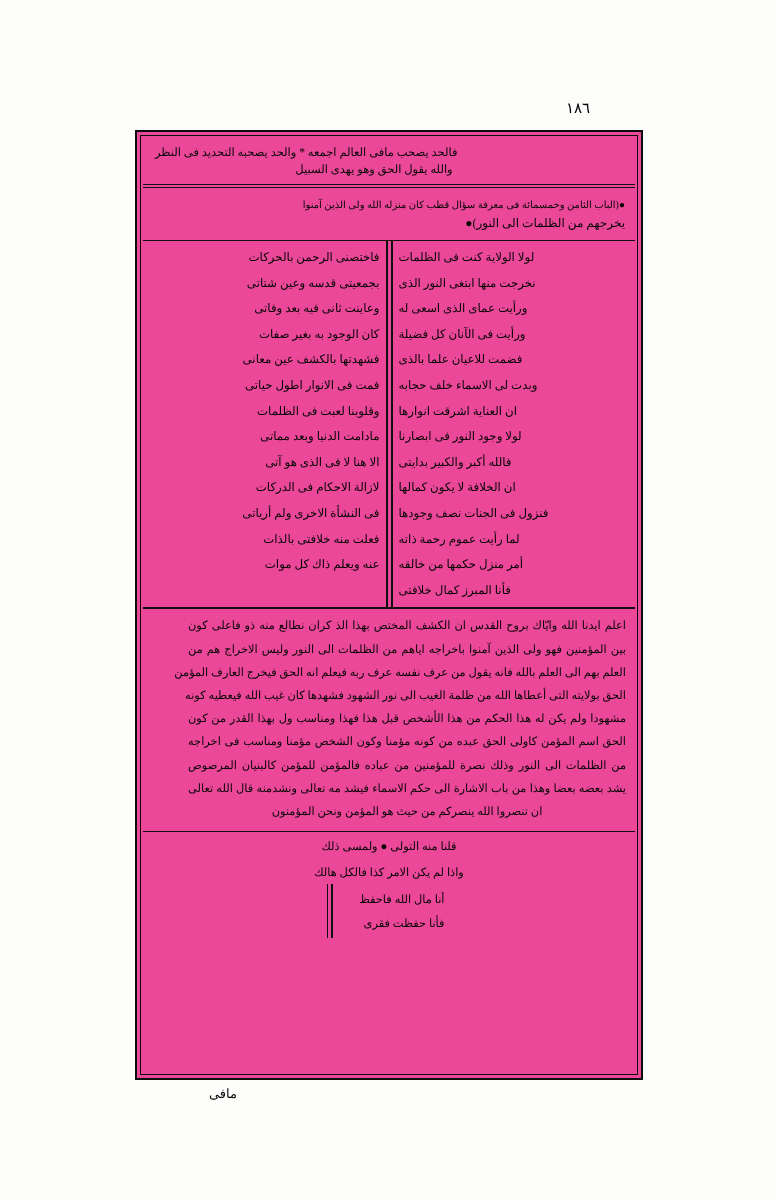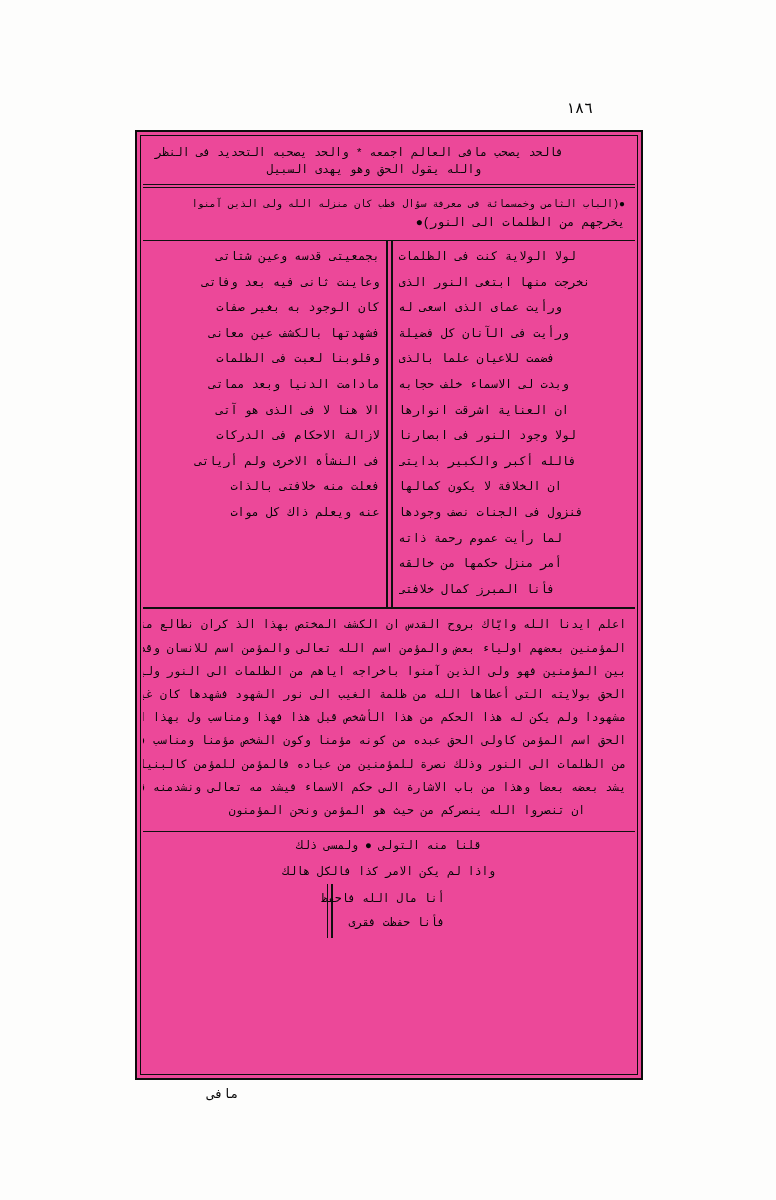--- a/index.html
+++ b/index.html
@@ -43,21 +43,21 @@
     left:6px;top:6px;right:6px;bottom:6px;
     overflow:hidden;
   }
 
   
   .ar{
     direction:rtl;
     unicode-bidi:isolate;
     text-align:right;
     color:#060606;
-    font-family:Liberation Mono, monospace;
+    font-family:Liberation Serif, serif;
   }
 
   
   .top-block{
     padding:6px 12px 4px 12px;
   }
   .top-block .ln{
     font-size:11.5px;
     line-height:17px;
     text-align:left;
@@ -246,39 +246,41 @@
             <div class="vline ar">لولا وجود النور فى ابصارنا</div>
             <div class="vline ar">فالله أكبر والكبير بدايتى</div>
             <div class="vline ar">ان الخلافة لا يكون كمالها</div>
             <div class="vline ar">فنزول فى الجنات نصف وجودها</div>
             <div class="vline ar">لما رأيت عموم رحمة ذاته</div>
             <div class="vline ar">أمر منزل حكمها من خالقه</div>
             <div class="vline ar">فأنا المبرز كمال خلافتى</div>
           </div>
           <div class="vsep"></div>
           <div class="vcol left">
+            <div class="vline ar">فاختصنى الرحمن بالحركات</div>
             <div class="vline ar">بجمعيتى قدسه وعين شتاتى</div>
             <div class="vline ar">وعاينت ثانى فيه بعد وفاتى</div>
             <div class="vline ar">كان الوجود به بغير صفات</div>
             <div class="vline ar">فشهدتها بالكشف عين معانى</div>
+            <div class="vline ar">فمت فى الانوار اطول حياتى</div>
             <div class="vline ar">وقلوبنا لعبت فى الظلمات</div>
             <div class="vline ar">مادامت الدنيا وبعد مماتى</div>
             <div class="vline ar">الا هنا لا فى الذى هو آتى</div>
             <div class="vline ar">لازالة الاحكام فى الدركات</div>
             <div class="vline ar">فى النشأة الاخرى ولم أرياتى</div>
             <div class="vline ar">فعلت منه خلافتى بالذات</div>
             <div class="vline ar">عنه ويعلم ذاك كل موات</div>
           </div>
         </div>
       </div>
 
       <div class="prose">
         <div class="pl ar">اعلم ايدنا الله وايّاك بروح القدس ان الكشف المختص بهذا الذ كران نطالع منه ذو فاعلى كون</div>
-        <div class="pl ar">المؤمنين بعضهم اولياء بعض والمؤمن اسم الله تعالى والمؤمن اسم للانسان وقدعم فى الولاية</div>
         <div class="pl ar">بين المؤمنين فهو ولى الذين آمنوا باخراجه اياهم من الظلمات الى النور وليس الاخراج هم من</div>
+        <div class="pl ar">العلم بهم الى العلم بالله فانه يقول من عرف نفسه عرف ربه فيعلم انه الحق فيخرج العارف المؤمن</div>
         <div class="pl ar">الحق بولايته التى أعطاها الله من ظلمة الغيب الى نور الشهود فشهدها كان غيب الله فيعطيه كونه</div>
         <div class="pl ar">مشهودا ولم يكن له هذا الحكم من هذا الأشخص قبل هذا فهذا ومناسب ول بهذا القدر من كون</div>
         <div class="pl ar">الحق اسم المؤمن كاولى الحق عبده من كونه مؤمنا وكون الشخص مؤمنا ومناسب فى اخراجه</div>
         <div class="pl ar">من الظلمات الى النور وذلك نصرة للمؤمنين من عباده فالمؤمن للمؤمن كالبنيان المرصوص</div>
         <div class="pl ar">يشد بعضه بعضا وهذا من باب الاشارة الى حكم الاسماء فيشد مه تعالى ونشدمنه قال الله تعالى</div>
         <div class="pl last ar">ان تنصروا الله ينصركم من حيث هو المؤمن ونحن المؤمنون</div>
       </div>
 
       <div class="bottom-wrap">
         <div class="bottom-top-line">

